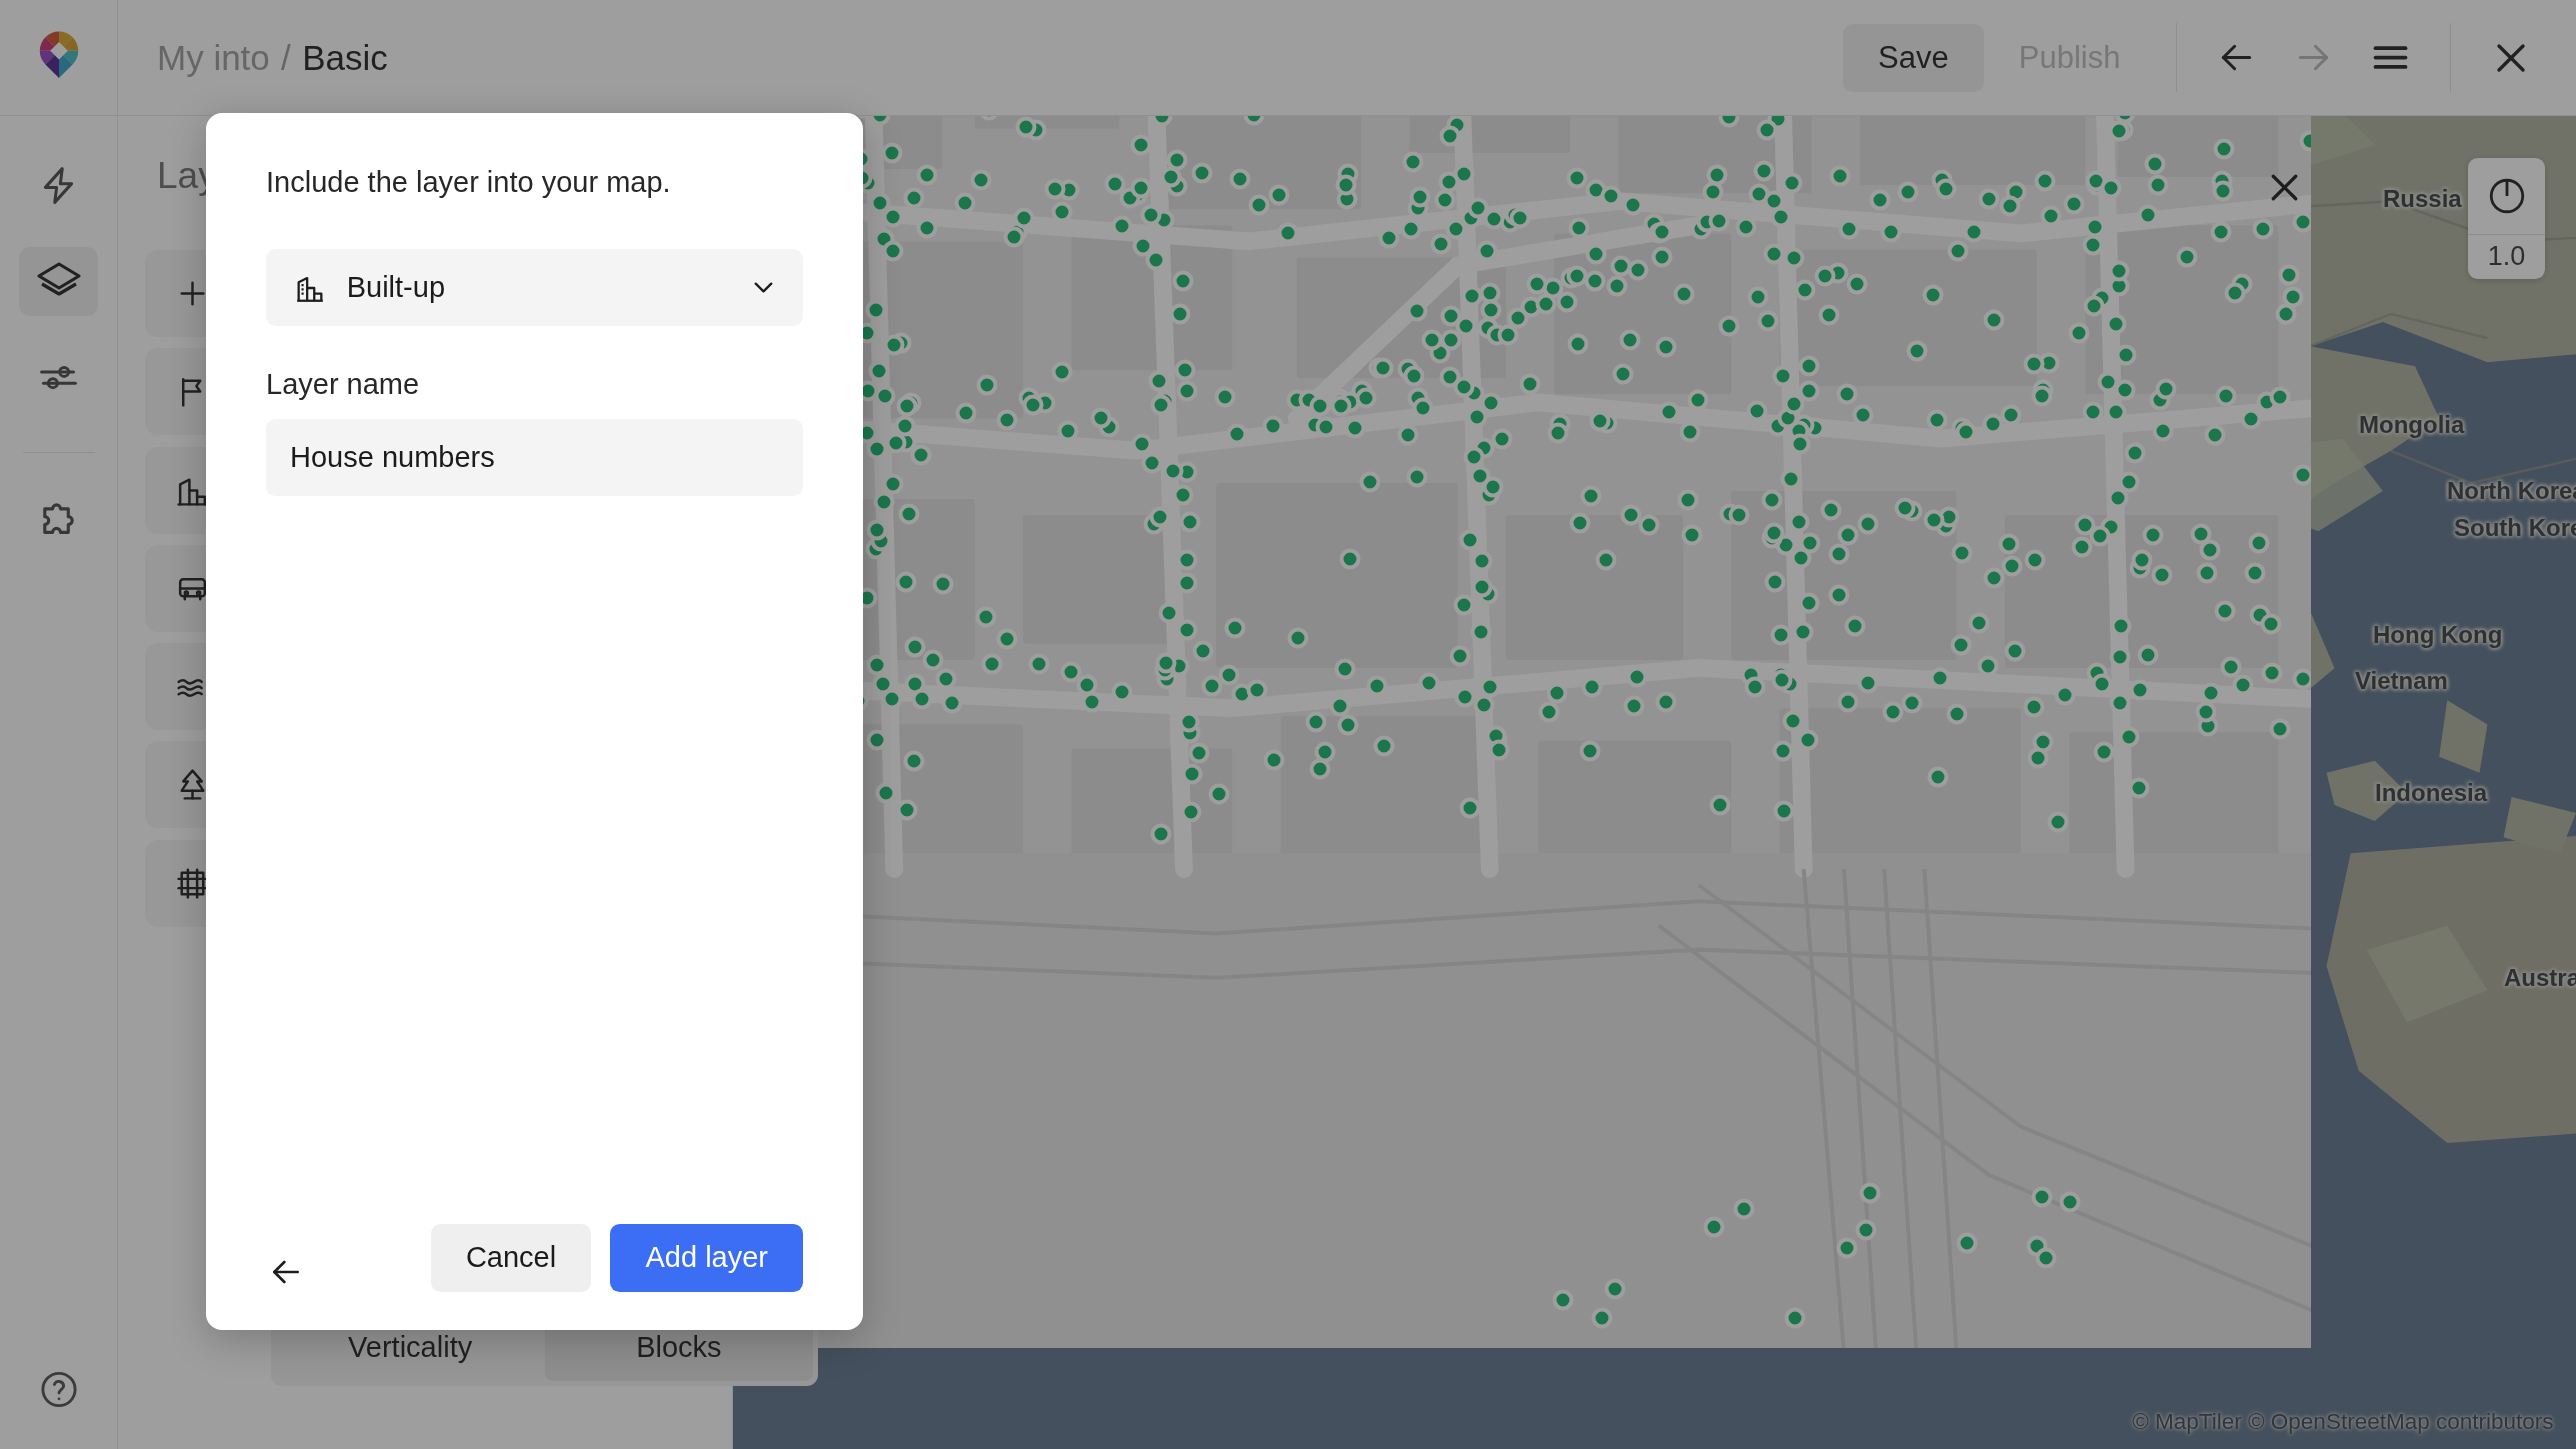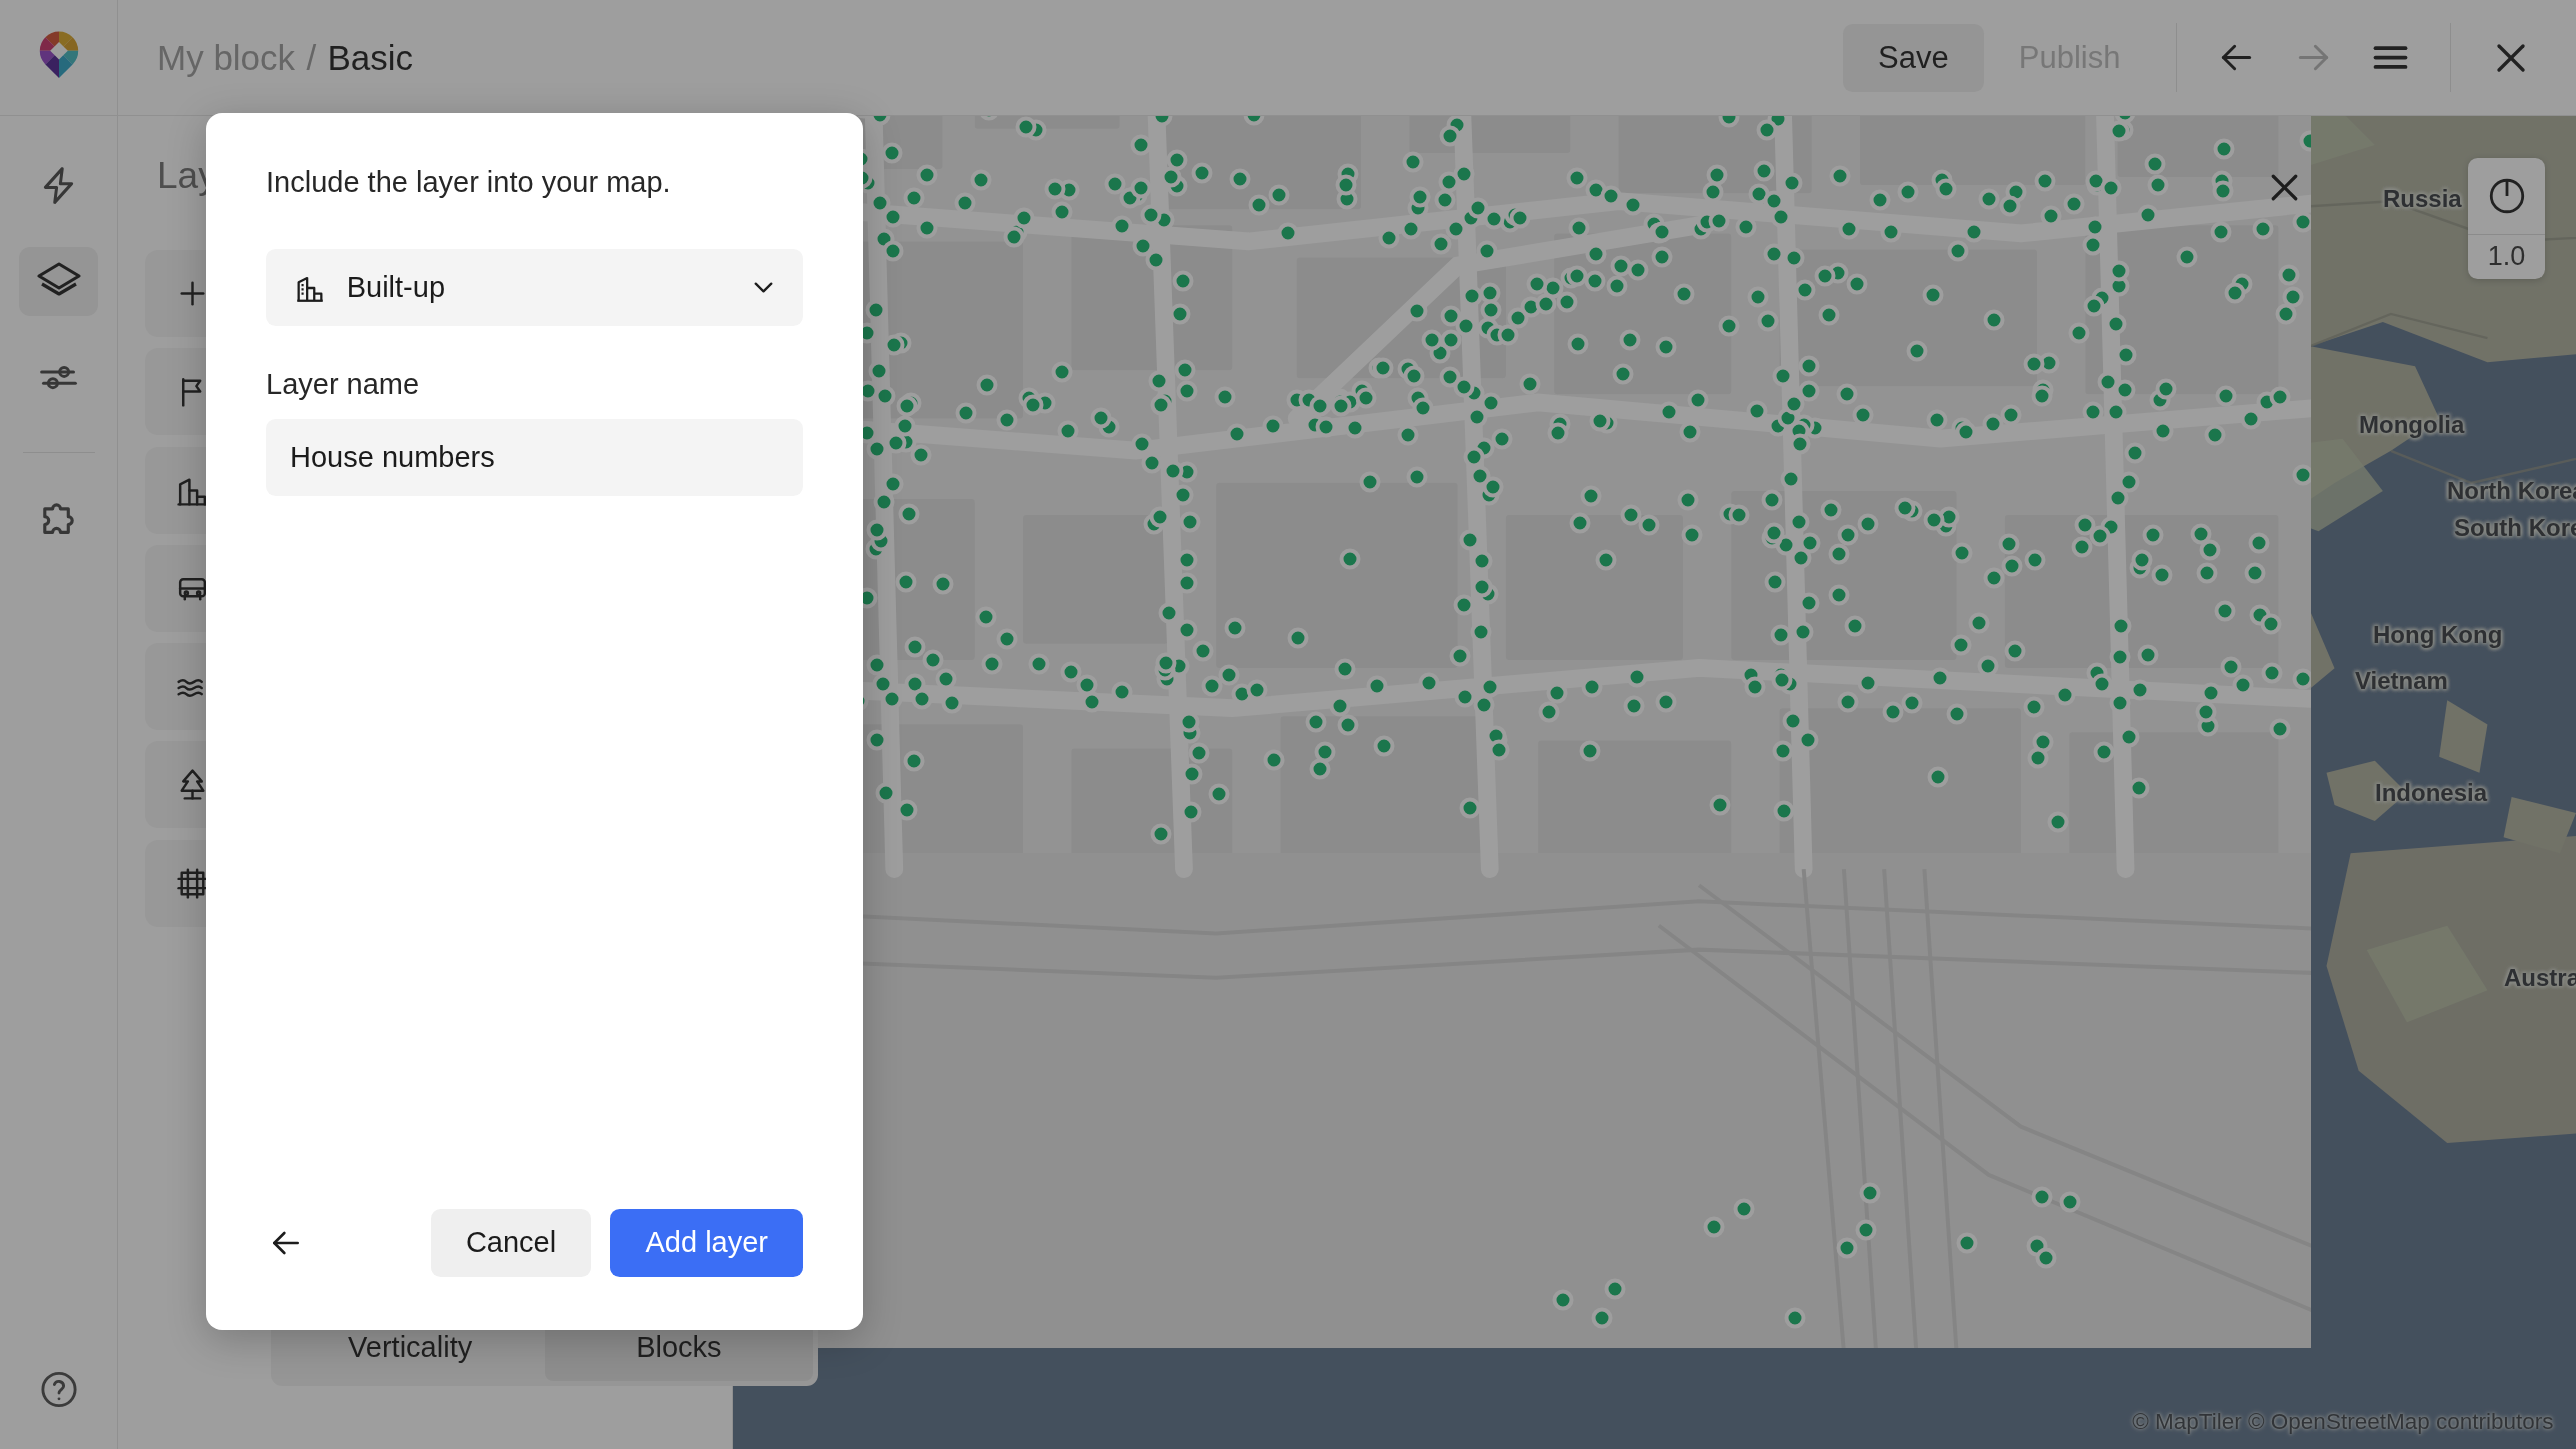--- a/index.html
+++ b/index.html
@@ -139,21 +139,21 @@
   .m-field .ftxt { font-size: 29px; color: #1b1b1b; margin-left: 17.7px; flex: 1; }
   .m-field .chev { margin-left: auto; display: flex; align-items: center; }
   .m-input {
     height: 77px; background: #f4f4f4; border-radius: 9.7px;
     display: flex; align-items: center; padding: 0 24px;
     font-size: 29px; color: #1b1b1b;
     border: none; outline: none; width: 100%;
     font-family: "Liberation Sans", sans-serif;
   }
   .m-foot {
-    margin-top: auto; display: flex; align-items: center; padding-bottom: 53px;
+    margin-top: auto; display: flex; align-items: flex-end; padding-bottom: 38px;
   }
   .m-back { cursor: pointer; display: flex; align-items: center; }
   .m-btns { margin-left: auto; display: flex; gap: 19.3px; }
   .btn-cancel {
     font-size: 29px; color: #1b1b1b; background: #efefef;
     padding: 17.7px 35px; border-radius: 9.7px; border: none; cursor: pointer;
     font-family: "Liberation Sans", sans-serif;
   }
   .btn-add {
     font-size: 29px; color: #fff; background: #3b6ef5;
@@ -872,21 +872,21 @@
             <path d="M-17,-17 A24,24 0 0 0 -24,0 L0,0 Z" fill="#c62a63"></path>
             <path d="M24,0 A24,24 0 0 1 17,17 L0,0 Z" fill="#3fb6bd"></path>
             <path d="M17,17 L0,34 L0,0 Z" fill="#27a0c4"></path>
             <path d="M-24,0 A24,24 0 0 0 -17,17 L0,0 Z" fill="#8e3ec4"></path>
             <path d="M-17,17 L0,34 L0,0 Z" fill="#4a1d8f"></path>
             <path d="M0,-11 L11,0 L0,11 L-11,0 Z" fill="#ffffff"></path>
           </g>
         </svg>
       </div>
       <div class="crumb">
-        <span class="muted">My block</span>
+        <span class="muted">My into</span>
         <span class="sep">/</span>
         <span class="cur">Basic</span>
       </div>
       <div class="top-actions">
         <button class="btn-save">Save</button>
         <button class="btn-publish">Publish</button>
         <div class="vdiv"></div>
         <button class="icobtn">
           <svg width="45" height="45" viewBox="0 0 24 24" fill="none" stroke="#1d1d1d" stroke-width="1.6" stroke-linecap="round" stroke-linejoin="round">
             <path d="M19 12H5"></path>

